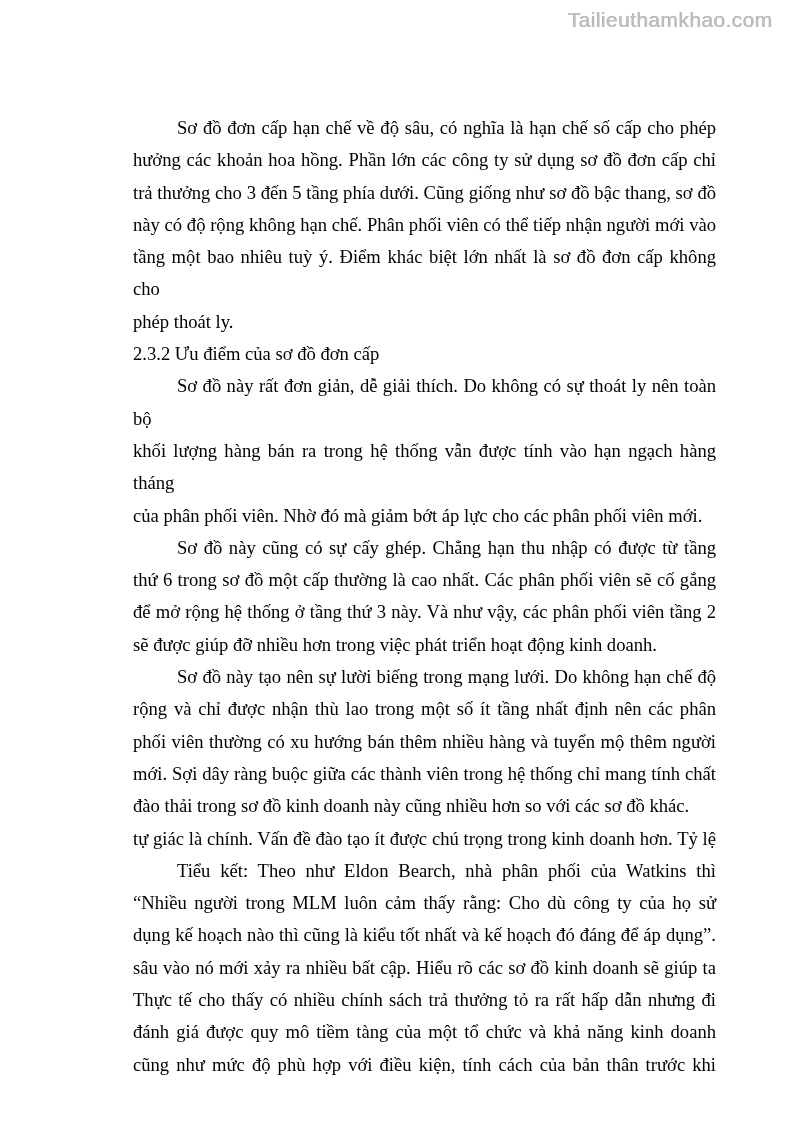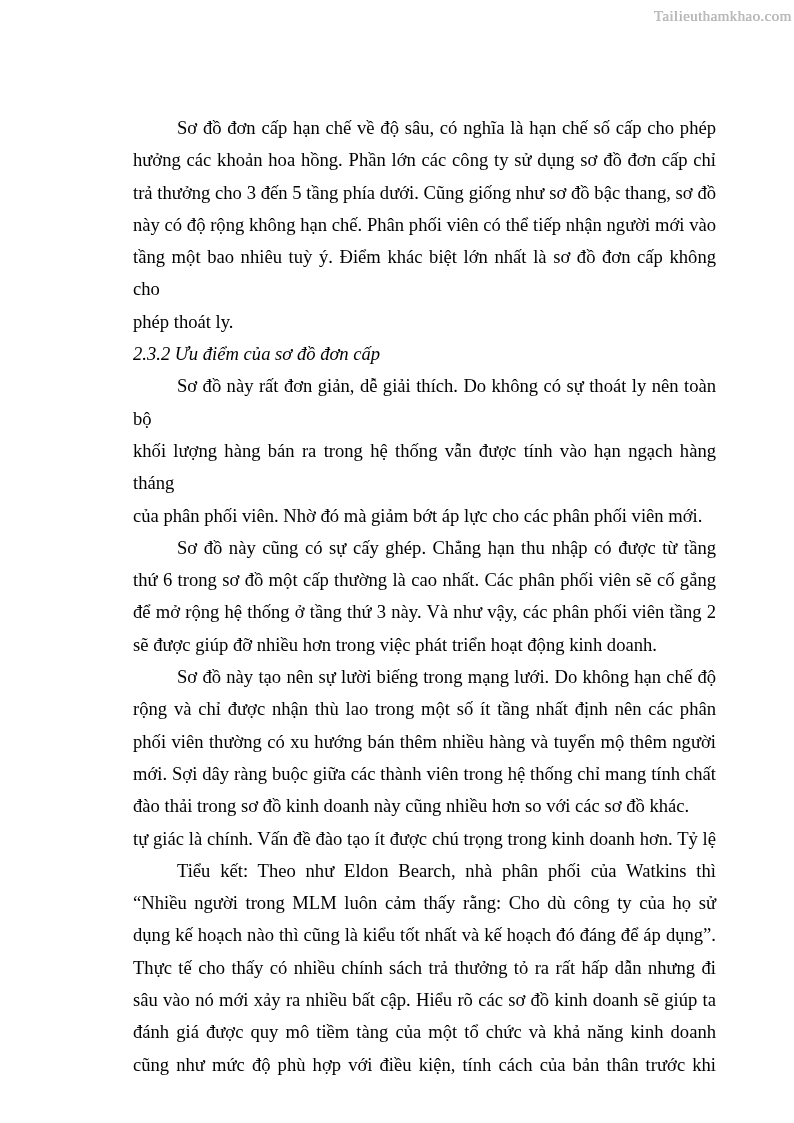--- a/index.html
+++ b/index.html
@@ -13,23 +13,23 @@
     width: 794px;
     height: 1123px;
     background: #ffffff;
     overflow: hidden;
     font-family: "Liberation Serif", "DejaVu Serif", serif;
     color: #000000;
   }
   .watermark {
     position: absolute;
     top: 8px;
-    right: 2px;
-    font-family: Liberation Serif, serif;
-    font-size: 15px;
+    right: 21px;
+    font-family: Liberation Sans, sans-serif;
+    font-size: 21px;
     letter-spacing: 0.4px;
     color: #bfbfbf;
     text-shadow: -0.5px -0.5px 0 #a5a5a5, 1px 1px 0 #ffffff;
     user-select: none;
   }
   .content {
     position: absolute;
     left: 133px;
     top: 100px;
     width: 583px;
@@ -44,21 +44,20 @@
     white-space: normal;
   }
   .line.no-just {
     text-align: center;
     text-align-last: left;
   }
   .line.indent {
     text-indent: 44px;
   }
   .block.heading .line {
-    font-style: italic;
     text-align: left;
     text-align-last: left;
   }
 </style>
 </head>
 <body>
 
 <div class="page">
   <div class="watermark">Tailieuthamkhao.com</div>
 
@@ -90,19 +89,19 @@
         <div class="line">rộng và chỉ được nhận thù lao trong một số ít tầng nhất định nên các phân</div>
         <div class="line">phối viên thường có xu hướng bán thêm nhiều hàng và tuyển mộ thêm người</div>
         <div class="line">mới. Sợi dây ràng buộc giữa các thành viên trong hệ thống chỉ mang tính chất</div>
         <div class="line no-just">đào thải trong sơ đồ kinh doanh này cũng nhiều hơn so với các sơ đồ khác.</div>
         <div class="line">tự giác là chính. Vấn đề đào tạo ít được chú trọng trong kinh doanh hơn. Tỷ lệ</div>
       </div>
       <div class="block body">
         <div class="line indent">Tiểu kết: Theo như Eldon Bearch, nhà phân phối của Watkins thì</div>
         <div class="line">“Nhiều người trong MLM luôn cảm thấy rằng: Cho dù công ty của họ sử</div>
         <div class="line">dụng kế hoạch nào thì cũng là kiểu tốt nhất và kế hoạch đó đáng để áp dụng”.</div>
+        <div class="line">sâu vào nó mới xảy ra nhiều bất cập. Hiểu rõ các sơ đồ kinh doanh sẽ giúp ta</div>
         <div class="line">Thực tế cho thấy có nhiều chính sách trả thưởng tỏ ra rất hấp dẫn nhưng đi</div>
-        <div class="line">sâu vào nó mới xảy ra nhiều bất cập. Hiểu rõ các sơ đồ kinh doanh sẽ giúp ta</div>
         <div class="line">đánh giá được quy mô tiềm tàng của một tổ chức và khả năng kinh doanh</div>
         <div class="line">cũng như mức độ phù hợp với điều kiện, tính cách của bản thân trước khi</div>
       </div>
     </div>
 </div>
 
 </body></html>

